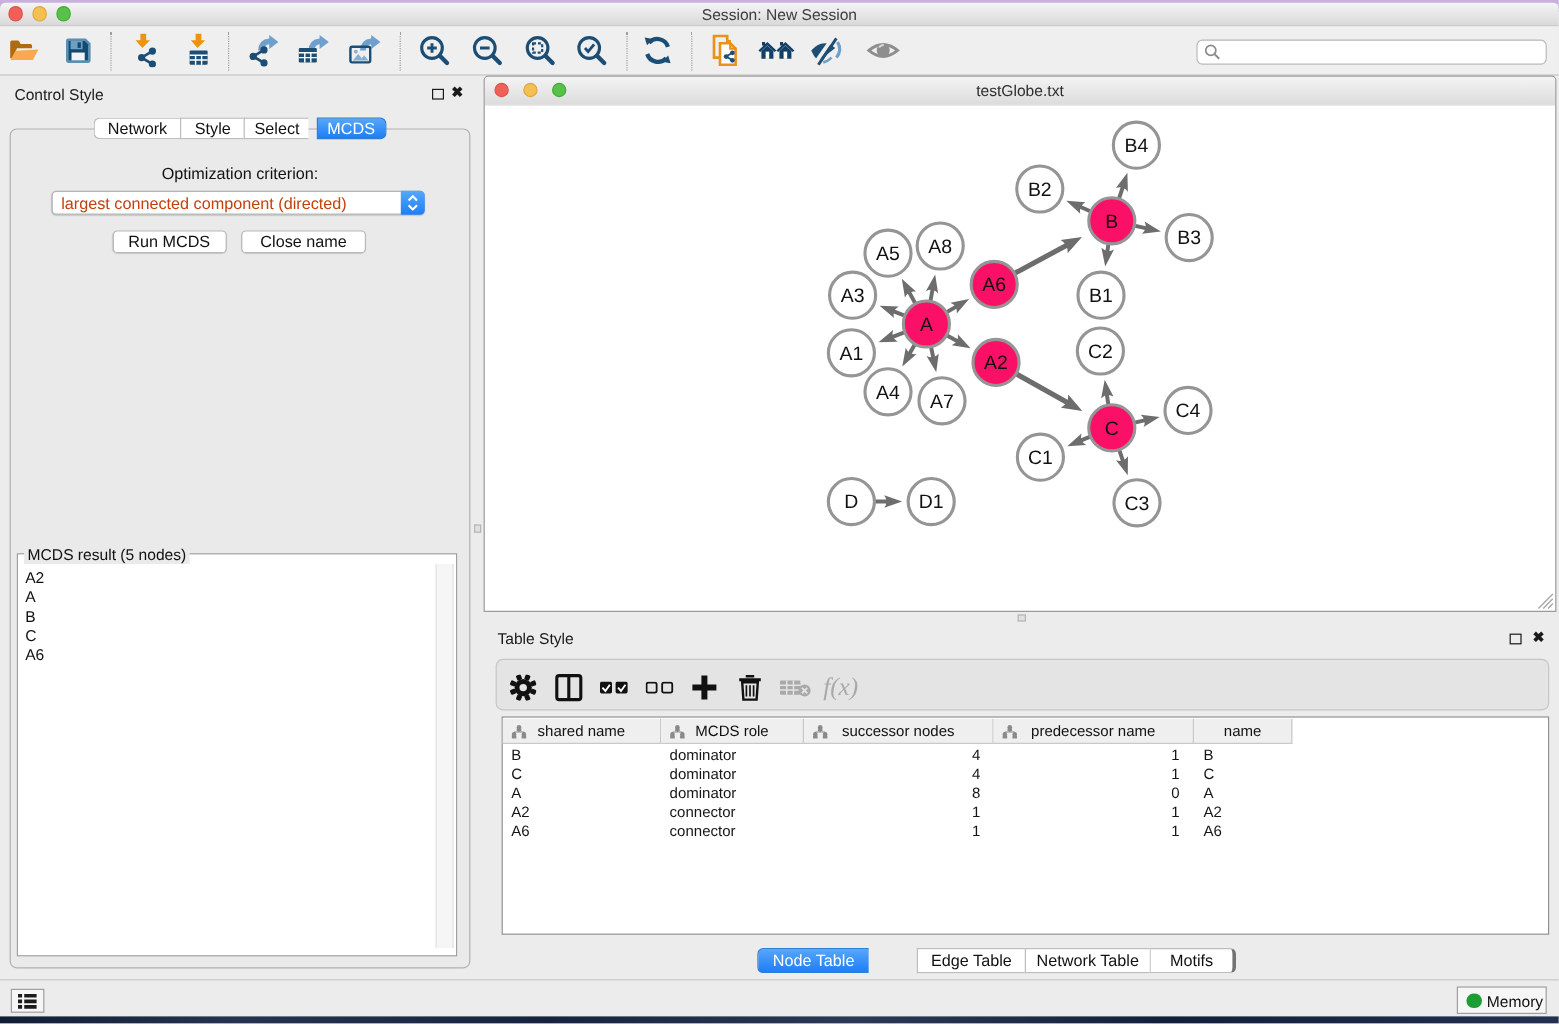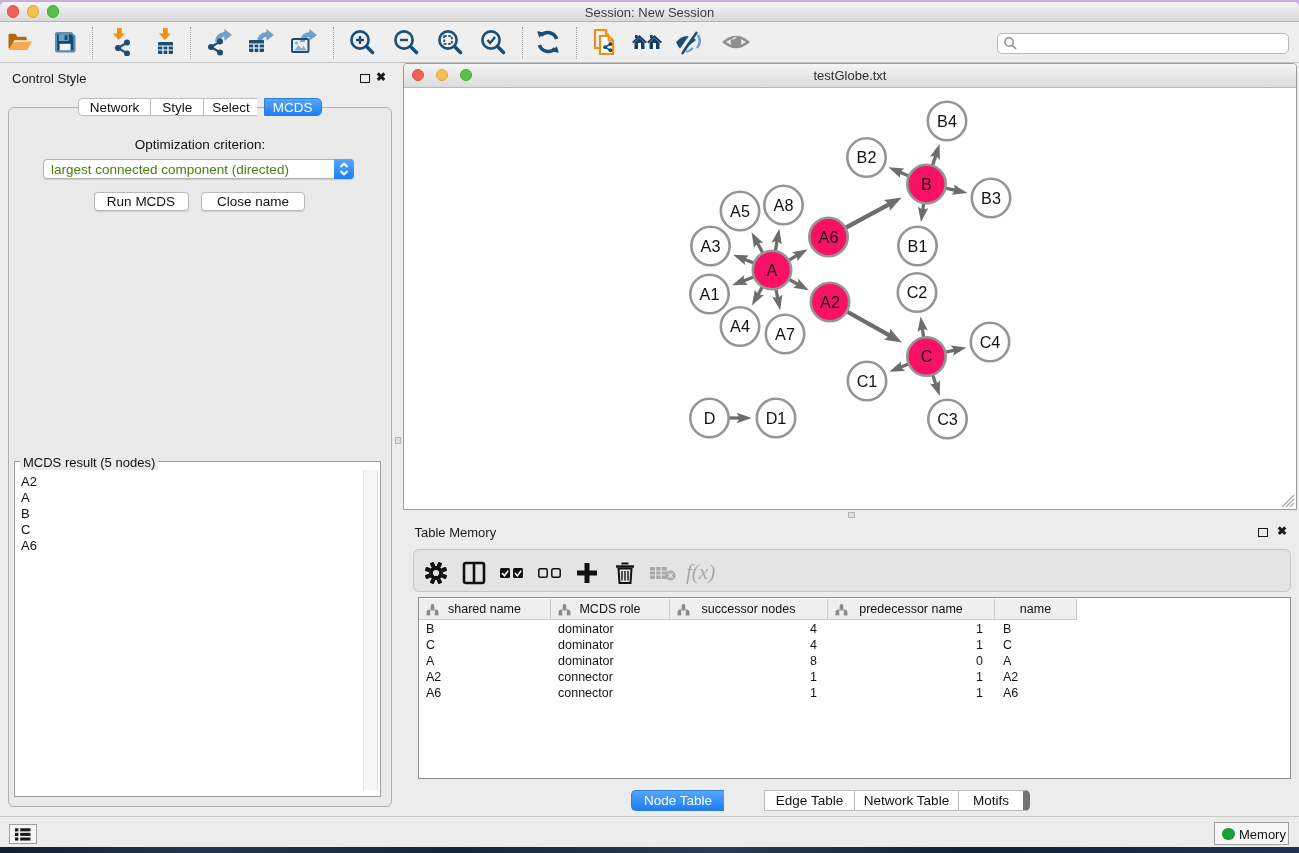--- a/index.html
+++ b/index.html
@@ -197,21 +197,21 @@
 <div class="abs" style="left:12px;top:71px;font-size:13px;color:#1b1b1b">Control Style</div>
 <div class="abs" style="left:360px;top:73.5px;width:9.5px;height:9.5px;border:1.6px solid #1a1a1a"></div>
 <div class="abs" style="left:376px;top:70px;font-size:12px;font-weight:bold;color:#1a1a1a">✖</div>
 <div class="abs" style="left:8px;top:106.5px;width:384px;height:700px;background:#eaeaea;border:1px solid #b0b0b0;border-radius:6px"></div>
 <div class="tab" style="left:77.8px;width:72.5px;border-radius:5px 0 0 5px">Network</div>
 <div class="tab" style="left:150.3px;width:53.1px">Style</div>
 <div class="tab" style="left:203.4px;width:54px">Select</div>
 <div class="tab" style="left:263.6px;width:58.1px;border-right:1px solid #2e7fd4;border-radius:0 5px 5px 0;background:linear-gradient(#56a6fb,#1e7ef7);color:#fff;border-color:#2e7fd4">MCDS</div>
 <div class="abs" style="left:8px;top:137px;width:384px;text-align:center;font-size:13.5px;color:#111">Optimization criterion:</div>
 <div class="abs" style="left:43px;top:159px;width:311px;height:20px;background:#fff;border:1px solid #b5b5b5;border-radius:4px;box-shadow:0 .5px 1px rgba(0,0,0,.15)"></div>
-<div class="abs" style="left:51px;top:162px;font-size:13.5px;color:#4d7c0f">largest connected component (directed)</div>
+<div class="abs" style="left:51px;top:162px;font-size:13.5px;color:#c2410c">largest connected component (directed)</div>
 <div class="abs" style="left:334px;top:159px;width:20px;height:20px;background:linear-gradient(#58a7fb,#1e7ef7);border-radius:0 4px 4px 0"></div>
 <svg class="abs" style="left:334px;top:159px" width="20" height="20" viewBox="0 0 20 20">
     <path d="M6.5 8 L10 4.5 L13.5 8 M6.5 12 L10 15.5 L13.5 12" fill="none" stroke="#fff" stroke-width="1.8" stroke-linejoin="round"></path>
   </svg>
 <div class="mbtn" style="left:93.5px;top:191.5px;width:95px;height:19px;line-height:18px">Run MCDS</div>
 <div class="mbtn" style="left:201px;top:191.5px;width:104px;height:19px;line-height:18px">Close name</div>
 <div class="abs" style="left:14px;top:461px;width:367px;height:336px;background:#fff;border:1px solid #9f9f9f"></div>
 <div class="abs" style="left:20px;top:455px;background:#eaeaea;padding:0 3px;font-size:13px;color:#111">MCDS result (5 nodes)</div>
 <div class="abs" style="left:363px;top:470px;width:15px;height:320px;background:#f6f6f6;border-left:1px solid #e2e2e2;border-right:1px solid #e2e2e2"></div>
 <div class="abs" style="left:21px;top:474px;font-size:13px;color:#111">A2</div>
@@ -243,21 +243,21 @@
 <div class="abs" style="left:404px;top:68px;width:892px;text-align:center;font-size:13px;color:#2f2f2f">testGlobe.txt</div>
 <svg class="abs" style="left:1280px;top:494px" width="15" height="14" viewBox="0 0 15 14">
     <g stroke="#a9a9a9" stroke-width="1.2">
       <line x1="2" y1="13" x2="14" y2="1"></line>
       <line x1="6" y1="13" x2="14" y2="5"></line>
       <line x1="10" y1="13" x2="14" y2="9"></line>
     </g>
   </svg>
 <div class="abs" style="left:395px;top:437px;width:6px;height:7px;background:#e0e0e0;border:1px solid #b5b5b5"></div>
 <div class="abs" style="left:848px;top:512px;width:7px;height:6px;background:#e0e0e0;border:1px solid #b5b5b5"></div>
-<div class="abs" style="left:414.5px;top:525px;font-size:13px;color:#1b1b1b">Table Memory</div>
+<div class="abs" style="left:414.5px;top:525px;font-size:13px;color:#1b1b1b">Table Style</div>
 <div class="abs" style="left:1258px;top:527.5px;width:9.5px;height:9.5px;border:1.6px solid #1a1a1a"></div>
 <div class="abs" style="left:1277px;top:524px;font-size:12px;font-weight:bold;color:#1a1a1a">✖</div>
 <div class="abs" style="left:413px;top:549px;width:878px;height:43px;background:#e4e4e4;border:1px solid #c6c6c6;border-radius:6px"></div>
 <svg class="abs" style="left:425px;top:562px" width="22" height="22" viewBox="0 0 22 22">
     <rect x="-2.1" y="-3.2" width="4.2" height="4.6" rx="1" transform="translate(18.58,14.14) rotate(112.5)" fill="#111"></rect>
     <rect x="-2.1" y="-3.2" width="4.2" height="4.6" rx="1" transform="translate(14.14,18.58) rotate(157.5)" fill="#111"></rect>
     <rect x="-2.1" y="-3.2" width="4.2" height="4.6" rx="1" transform="translate(7.86,18.58) rotate(202.5)" fill="#111"></rect>
     <rect x="-2.1" y="-3.2" width="4.2" height="4.6" rx="1" transform="translate(3.42,14.14) rotate(247.5)" fill="#111"></rect>
     <rect x="-2.1" y="-3.2" width="4.2" height="4.6" rx="1" transform="translate(3.42,7.86) rotate(292.5)" fill="#111"></rect>
     <rect x="-2.1" y="-3.2" width="4.2" height="4.6" rx="1" transform="translate(7.86,3.42) rotate(337.5)" fill="#111"></rect>
@@ -379,21 +379,21 @@
 <div class="trow" style="left:906px;top:670px;width:77px;text-align:right">1</div>
 <div class="trow" style="left:1003px;top:670px">A2</div>
 <div class="trow" style="left:426px;top:686px">A6</div>
 <div class="trow" style="left:558px;top:686px">connector</div>
 <div class="trow" style="left:740px;top:686px;width:77px;text-align:right">1</div>
 <div class="trow" style="left:906px;top:686px;width:77px;text-align:right">1</div>
 <div class="trow" style="left:1003px;top:686px">A6</div>
 <div class="btab" style="left:631px;width:93px;border-radius:5px 0 0 5px;background:linear-gradient(#56a6fb,#1e7ef7);color:#fff;border-color:#2e7fd4">Node Table</div>
 <div class="btab" style="left:764px;width:90px">Edge Table</div>
 <div class="btab" style="left:854px;width:104px">Network Table</div>
-<div class="btab" style="left:958px;width:72px;border-right:7px solid #737373;border-radius:0 5px 5px 0">Motifs</div>
+<div class="btab" style="left:958px;width:72px;border-right:3px solid #737373;border-radius:0 5px 5px 0">Motifs</div>
 <svg id="graph" width="894" height="423" viewBox="0 0 894 423" style="position:absolute;left:403px;top:86px" font-family="&quot;Liberation Sans&quot;,sans-serif">
     <line x1="369.0" y1="184.0" x2="354.3" y2="156.8" stroke="#6d6d6d" stroke-width="3.3"></line>
     <path d="M348.5,146.3 L360.3,157.0 Q353.8,155.9 351.1,162.0 Z" fill="#6d6d6d"></path>
     <line x1="369.0" y1="184.0" x2="374.2" y2="154.6" stroke="#6d6d6d" stroke-width="3.3"></line>
     <path d="M376.3,142.8 L378.8,158.5 Q374.4,153.7 368.5,156.7 Z" fill="#6d6d6d"></path>
     <line x1="369.0" y1="184.0" x2="341.2" y2="173.2" stroke="#6d6d6d" stroke-width="3.3"></line>
     <path d="M330.0,168.8 L345.9,169.4 Q340.3,172.8 342.1,179.1 Z" fill="#6d6d6d"></path>
     <line x1="369.0" y1="184.0" x2="340.3" y2="195.0" stroke="#6d6d6d" stroke-width="3.3"></line>
     <path d="M329.1,199.3 L341.2,189.0 Q339.4,195.4 345.0,198.8 Z" fill="#6d6d6d"></path>
     <line x1="369.0" y1="184.0" x2="354.8" y2="209.0" stroke="#6d6d6d" stroke-width="3.3"></line>

